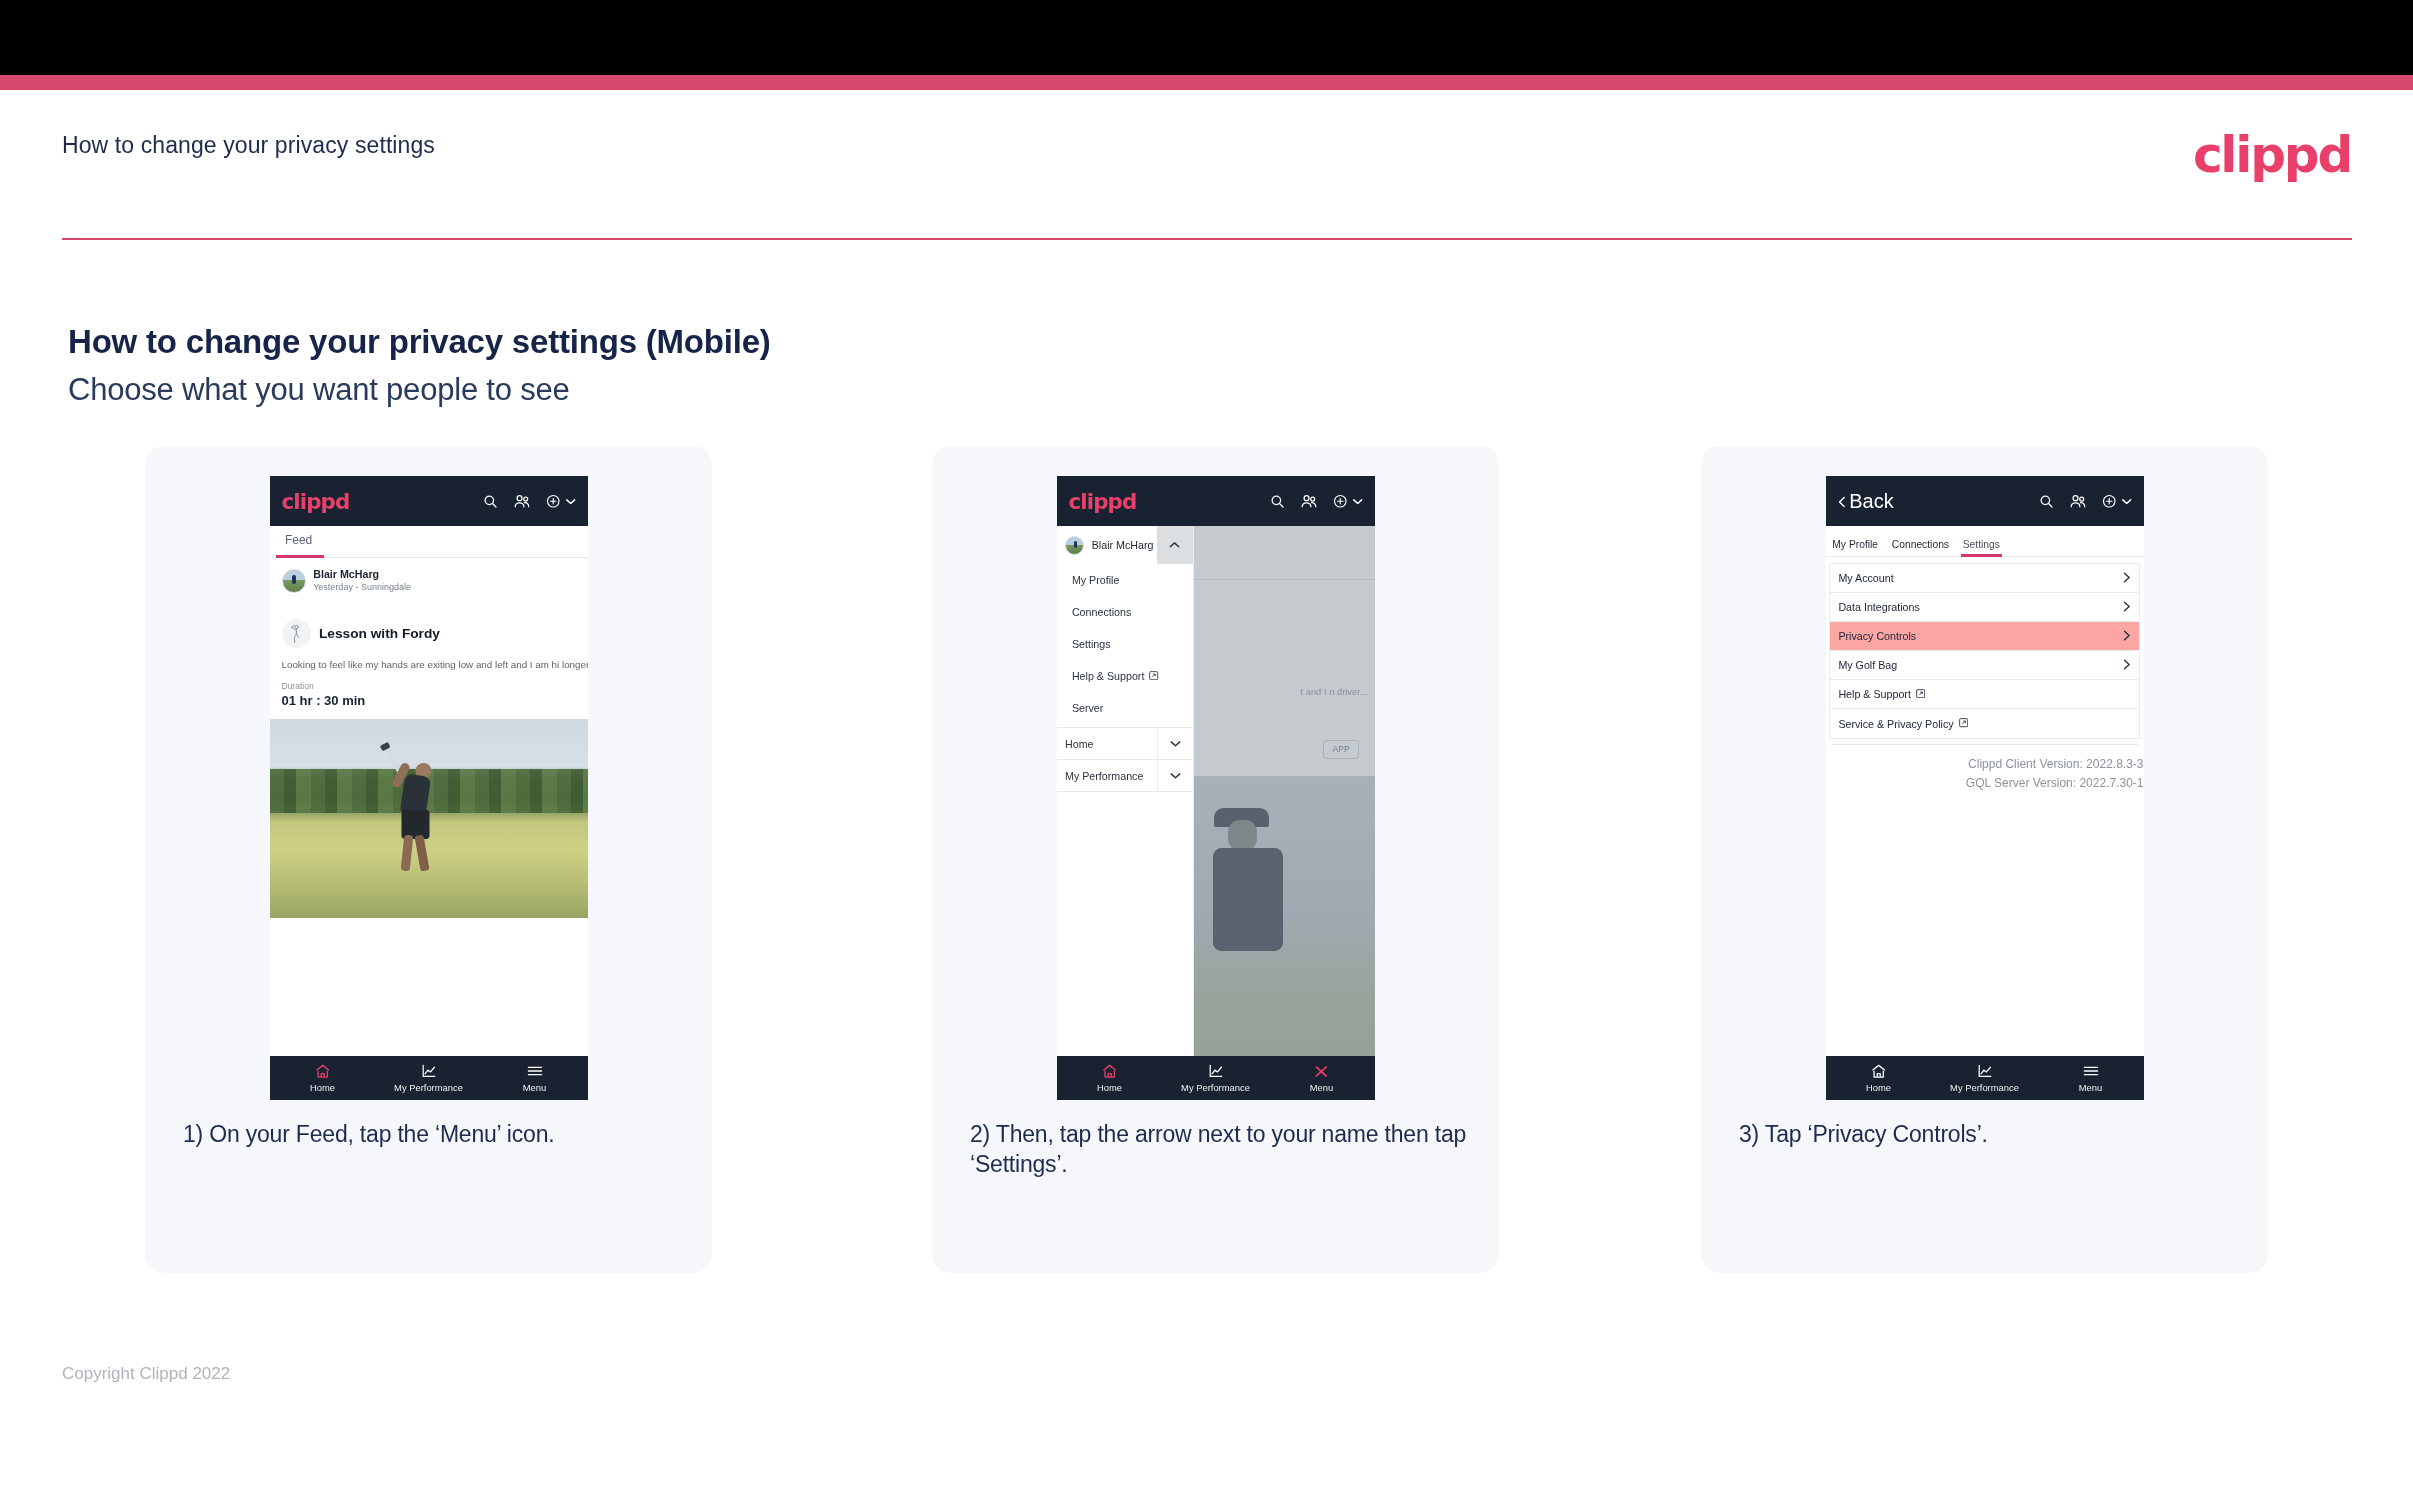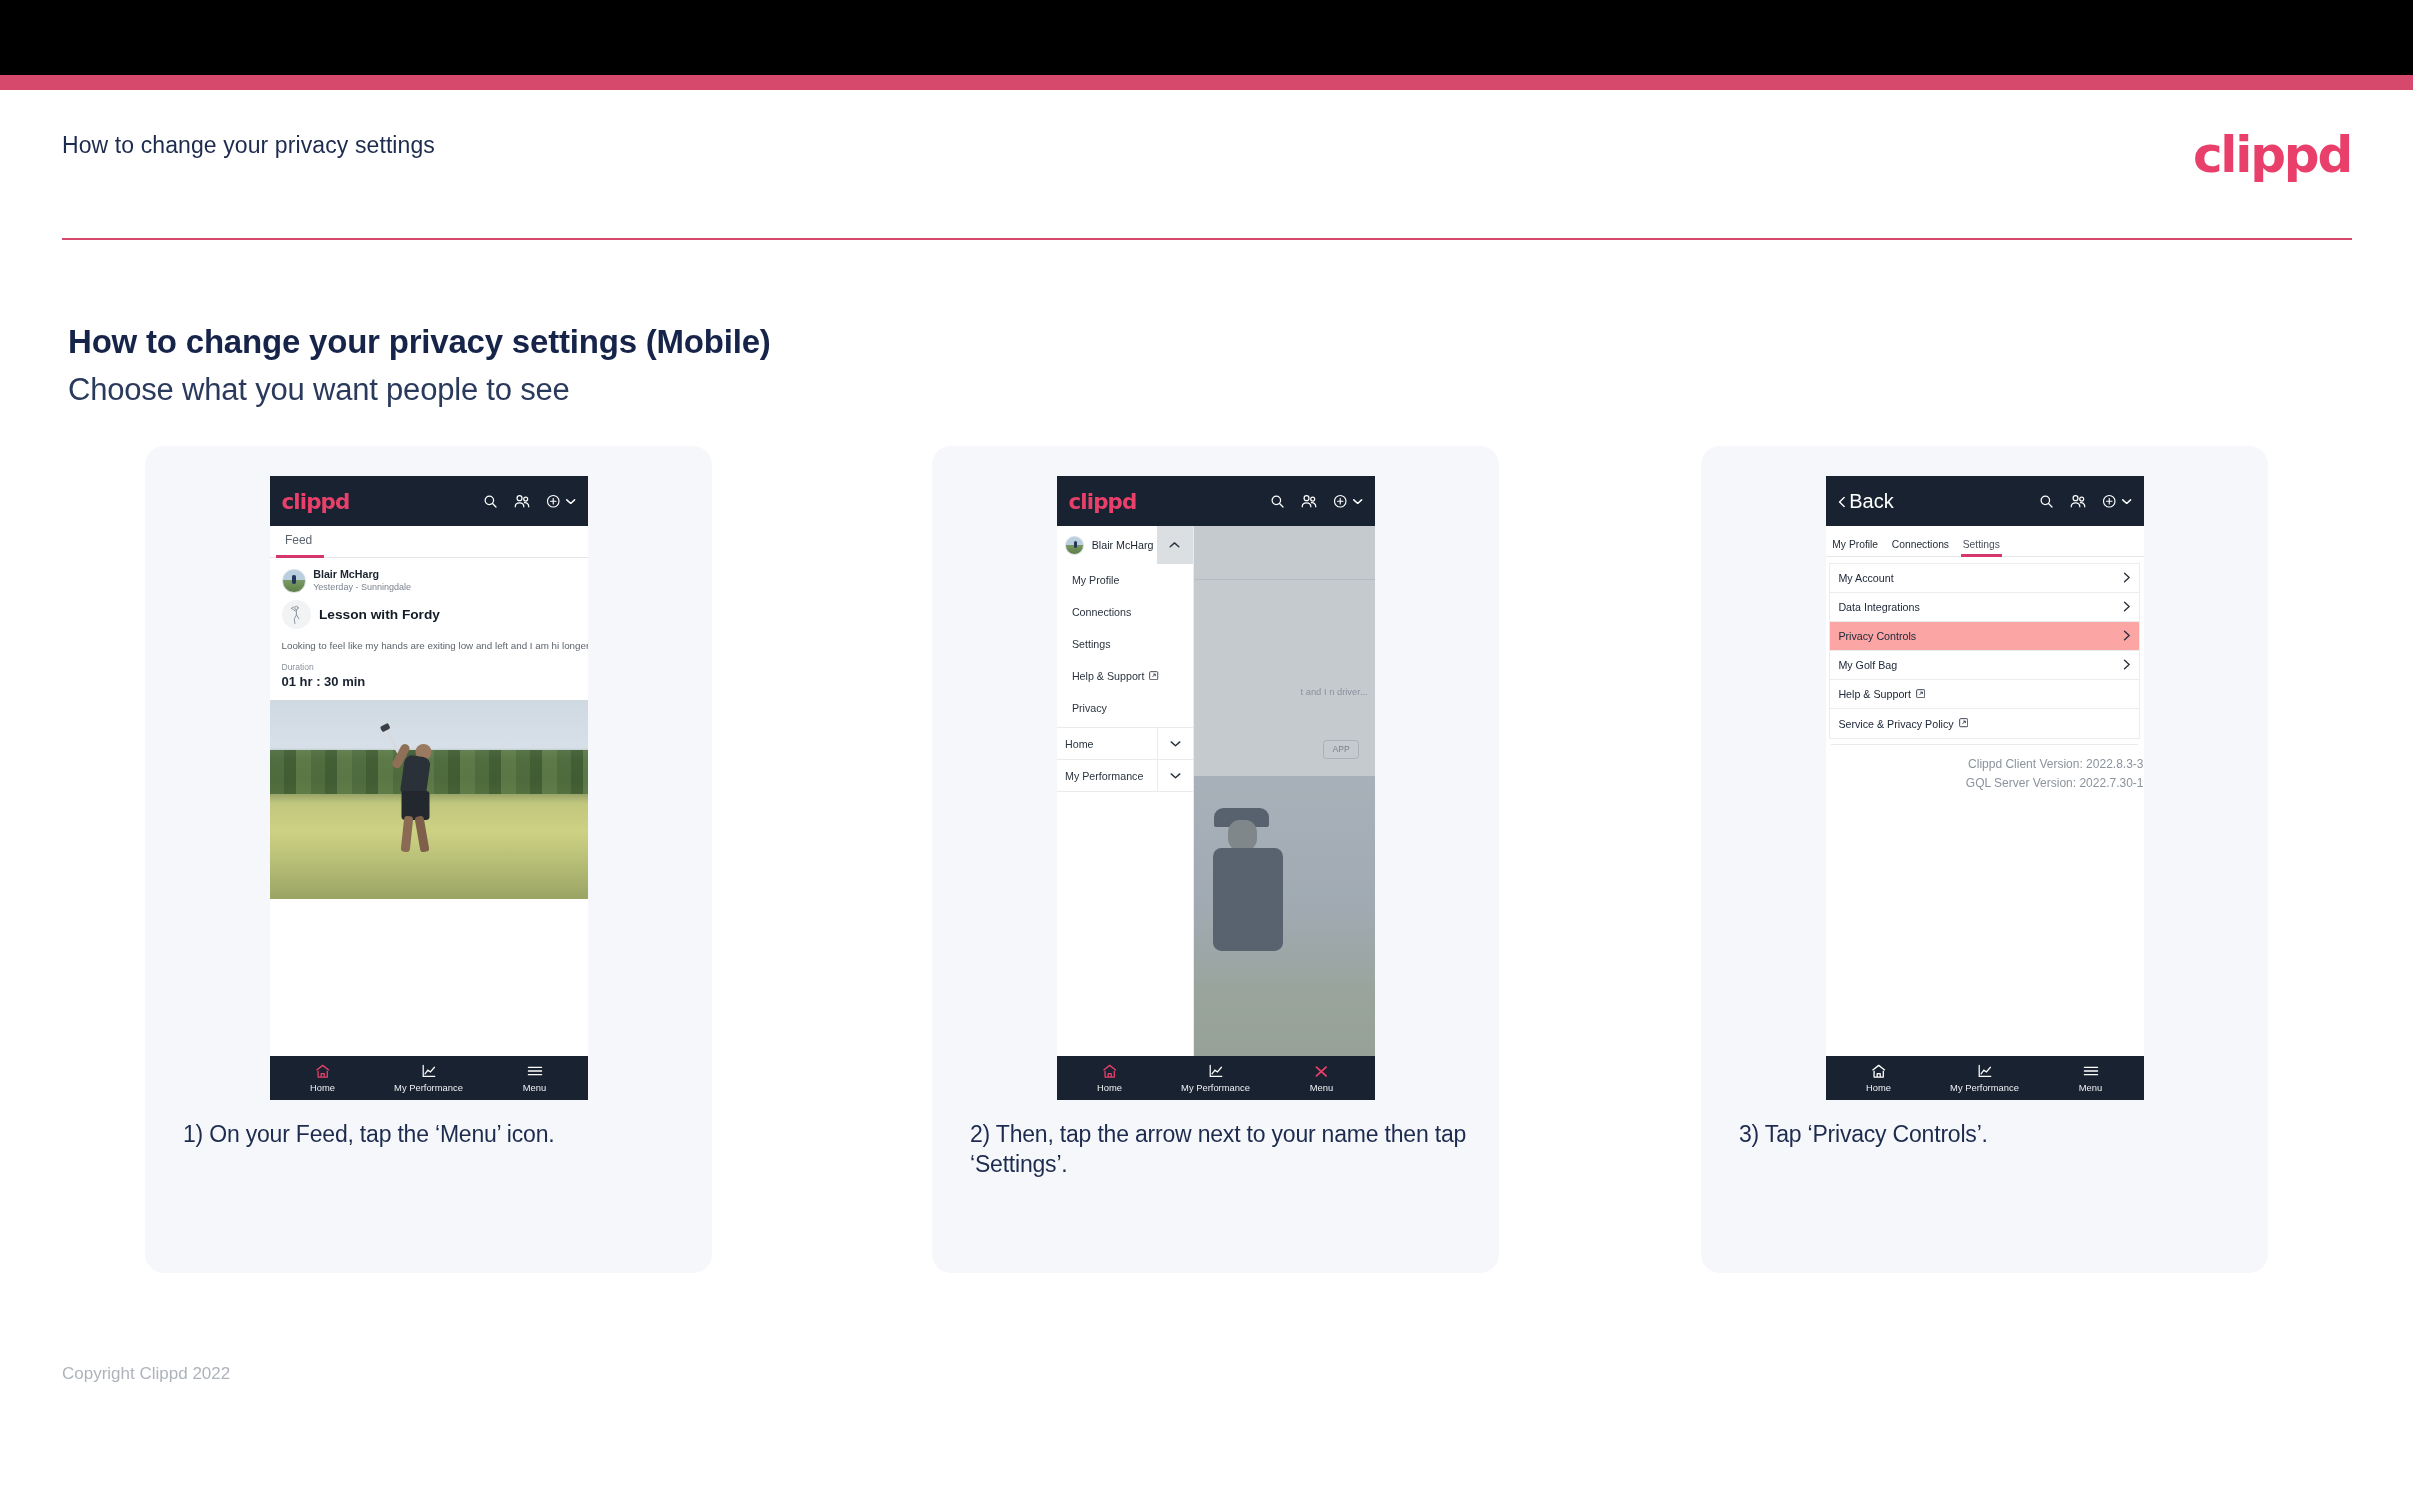--- a/index.html
+++ b/index.html
@@ -83,21 +83,21 @@
     width: 24px; height: 24px; border-radius: 50%;
     background: linear-gradient(180deg,#b9cfe0 0%,#b9cfe0 46%,#7b9a63 47%,#5d7f48 100%);
     border: 0.9px solid #d7dde3; position: relative; overflow: hidden; flex: none;
   }
   .avatar::after {
     content:""; position:absolute; left:9.4px; top:5.1px; width:4.3px; height:9.4px;
     background:#24365a; border-radius:1.7px;
   }
   .post-name { font-size: 10.7px; font-weight: bold; color: #1b2430; line-height: 1.25; }
   .post-meta { font-size: 9px; color: #7b838e; line-height: 1.3; }
-  .post-title-row { display: flex; align-items: center; gap: 8.5px; margin-top: 7px; }
+  .post-title-row { display: flex; align-items: center; gap: 8.5px; margin-top: 26px; }
   .swing-icon {
     width: 29px; height: 29px; border-radius: 50%; background: #f2f3f5;
     display:flex; align-items:center; justify-content:center; flex:none;
   }
   .post-title { font-size: 13.7px; font-weight: bold; color: #121b26; }
   .post-body { margin-top: 9.4px; font-size: 9.8px; color: #5d646e; line-height: 1.45; white-space: nowrap; }
   .post-dur-label { margin-top: 9.4px; font-size: 8.5px; color: #8b939d; }
   .post-dur-value { font-size: 13px; font-weight: bold; color: #182230; margin-top: 1.7px; }
 
   
@@ -410,21 +410,21 @@
               <span>Help &amp; Support</span>
               <span>
                 <svg width="9.4" height="9.4" viewBox="0 0 14 14" fill="none" stroke="#2b343f" stroke-width="1.3">
                     <rect x="1" y="1" width="12" height="12" rx="1.4"></rect>
                     <polyline points="5.2,8.8 9.4,4.6"></polyline>
                     <polyline points="6.4,4.6 9.4,4.6 9.4,7.6"></polyline>
                   </svg>
               </span>
             </div>
             <div class="drawer-link">
-              <span>Privacy</span>
+              <span>Server</span>
             </div>
 
             <div class="drawer-sep"></div>
 
             <div class="drawer-section">
               <span>Home</span>
               <span class="chev">
                 <svg width="11" height="7.7" viewBox="0 0 14 9" fill="none" stroke="#2b343f" stroke-width="1.8">
                     <polyline points="1.5,2 7,7 12.5,2" stroke-linecap="round" stroke-linejoin="round"></polyline>
                   </svg>

